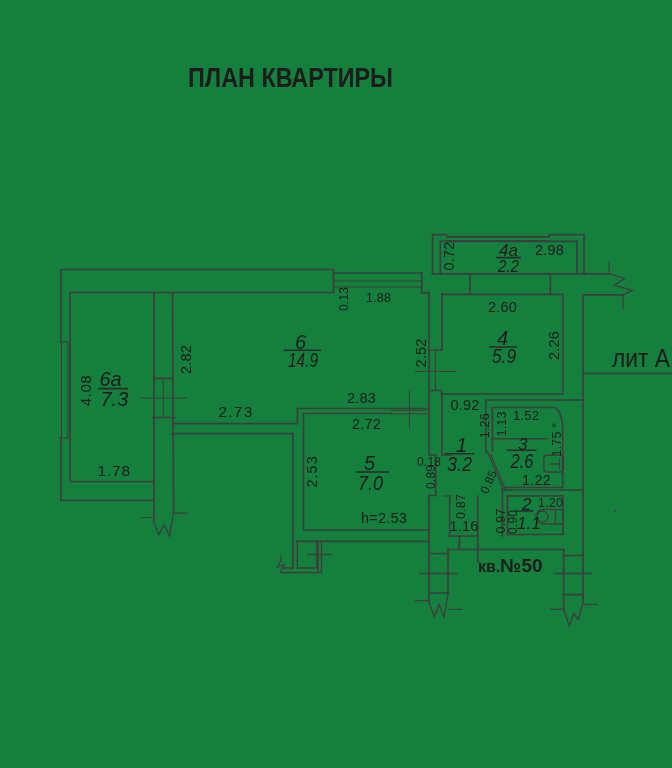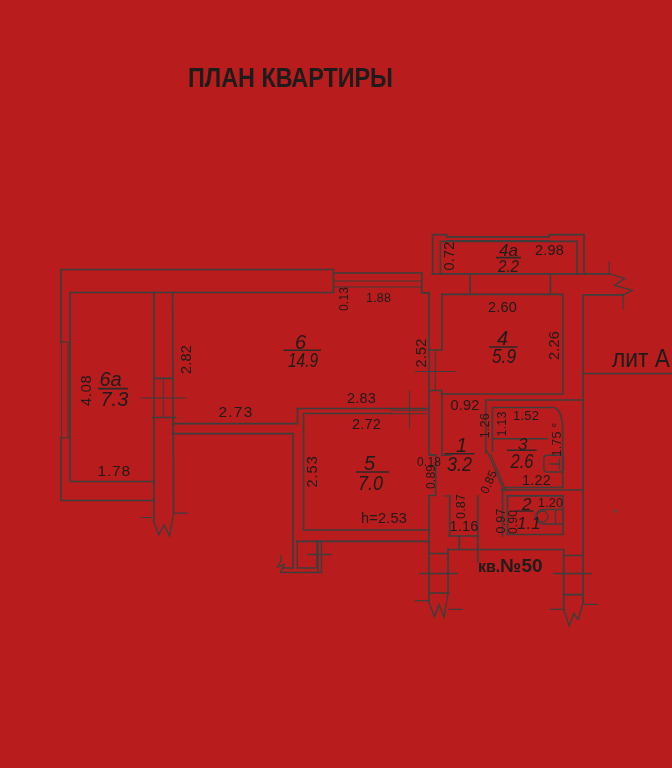--- a/index.html
+++ b/index.html
@@ -1,16 +1,16 @@
 <!DOCTYPE html>
 <html><head>
 <meta charset="utf-8">
 <style>
   html,body{margin:0;padding:0;background:#fcfcfc;}
-  #page{width:672px;height:768px;position:relative;background:#b91c1c;overflow:hidden;}
+  #page{width:672px;height:768px;position:relative;background:#15803d;overflow:hidden;}
   svg{position:absolute;left:0;top:0;}
   text{font-family:"Liberation Sans",sans-serif;fill:#1c1c1c;}
   .dim{font-size:14.5px;letter-spacing:0.2px;}
   .rm{font-style:italic;font-size:20px;fill:#2a2a2a;}
 </style>
 </head>
 <body>
 <div id="page">
 <svg width="672" height="768" viewBox="0 0 672 768">
   <g stroke="#3d3d3d" stroke-width="1.7" fill="none" stroke-linecap="square">

